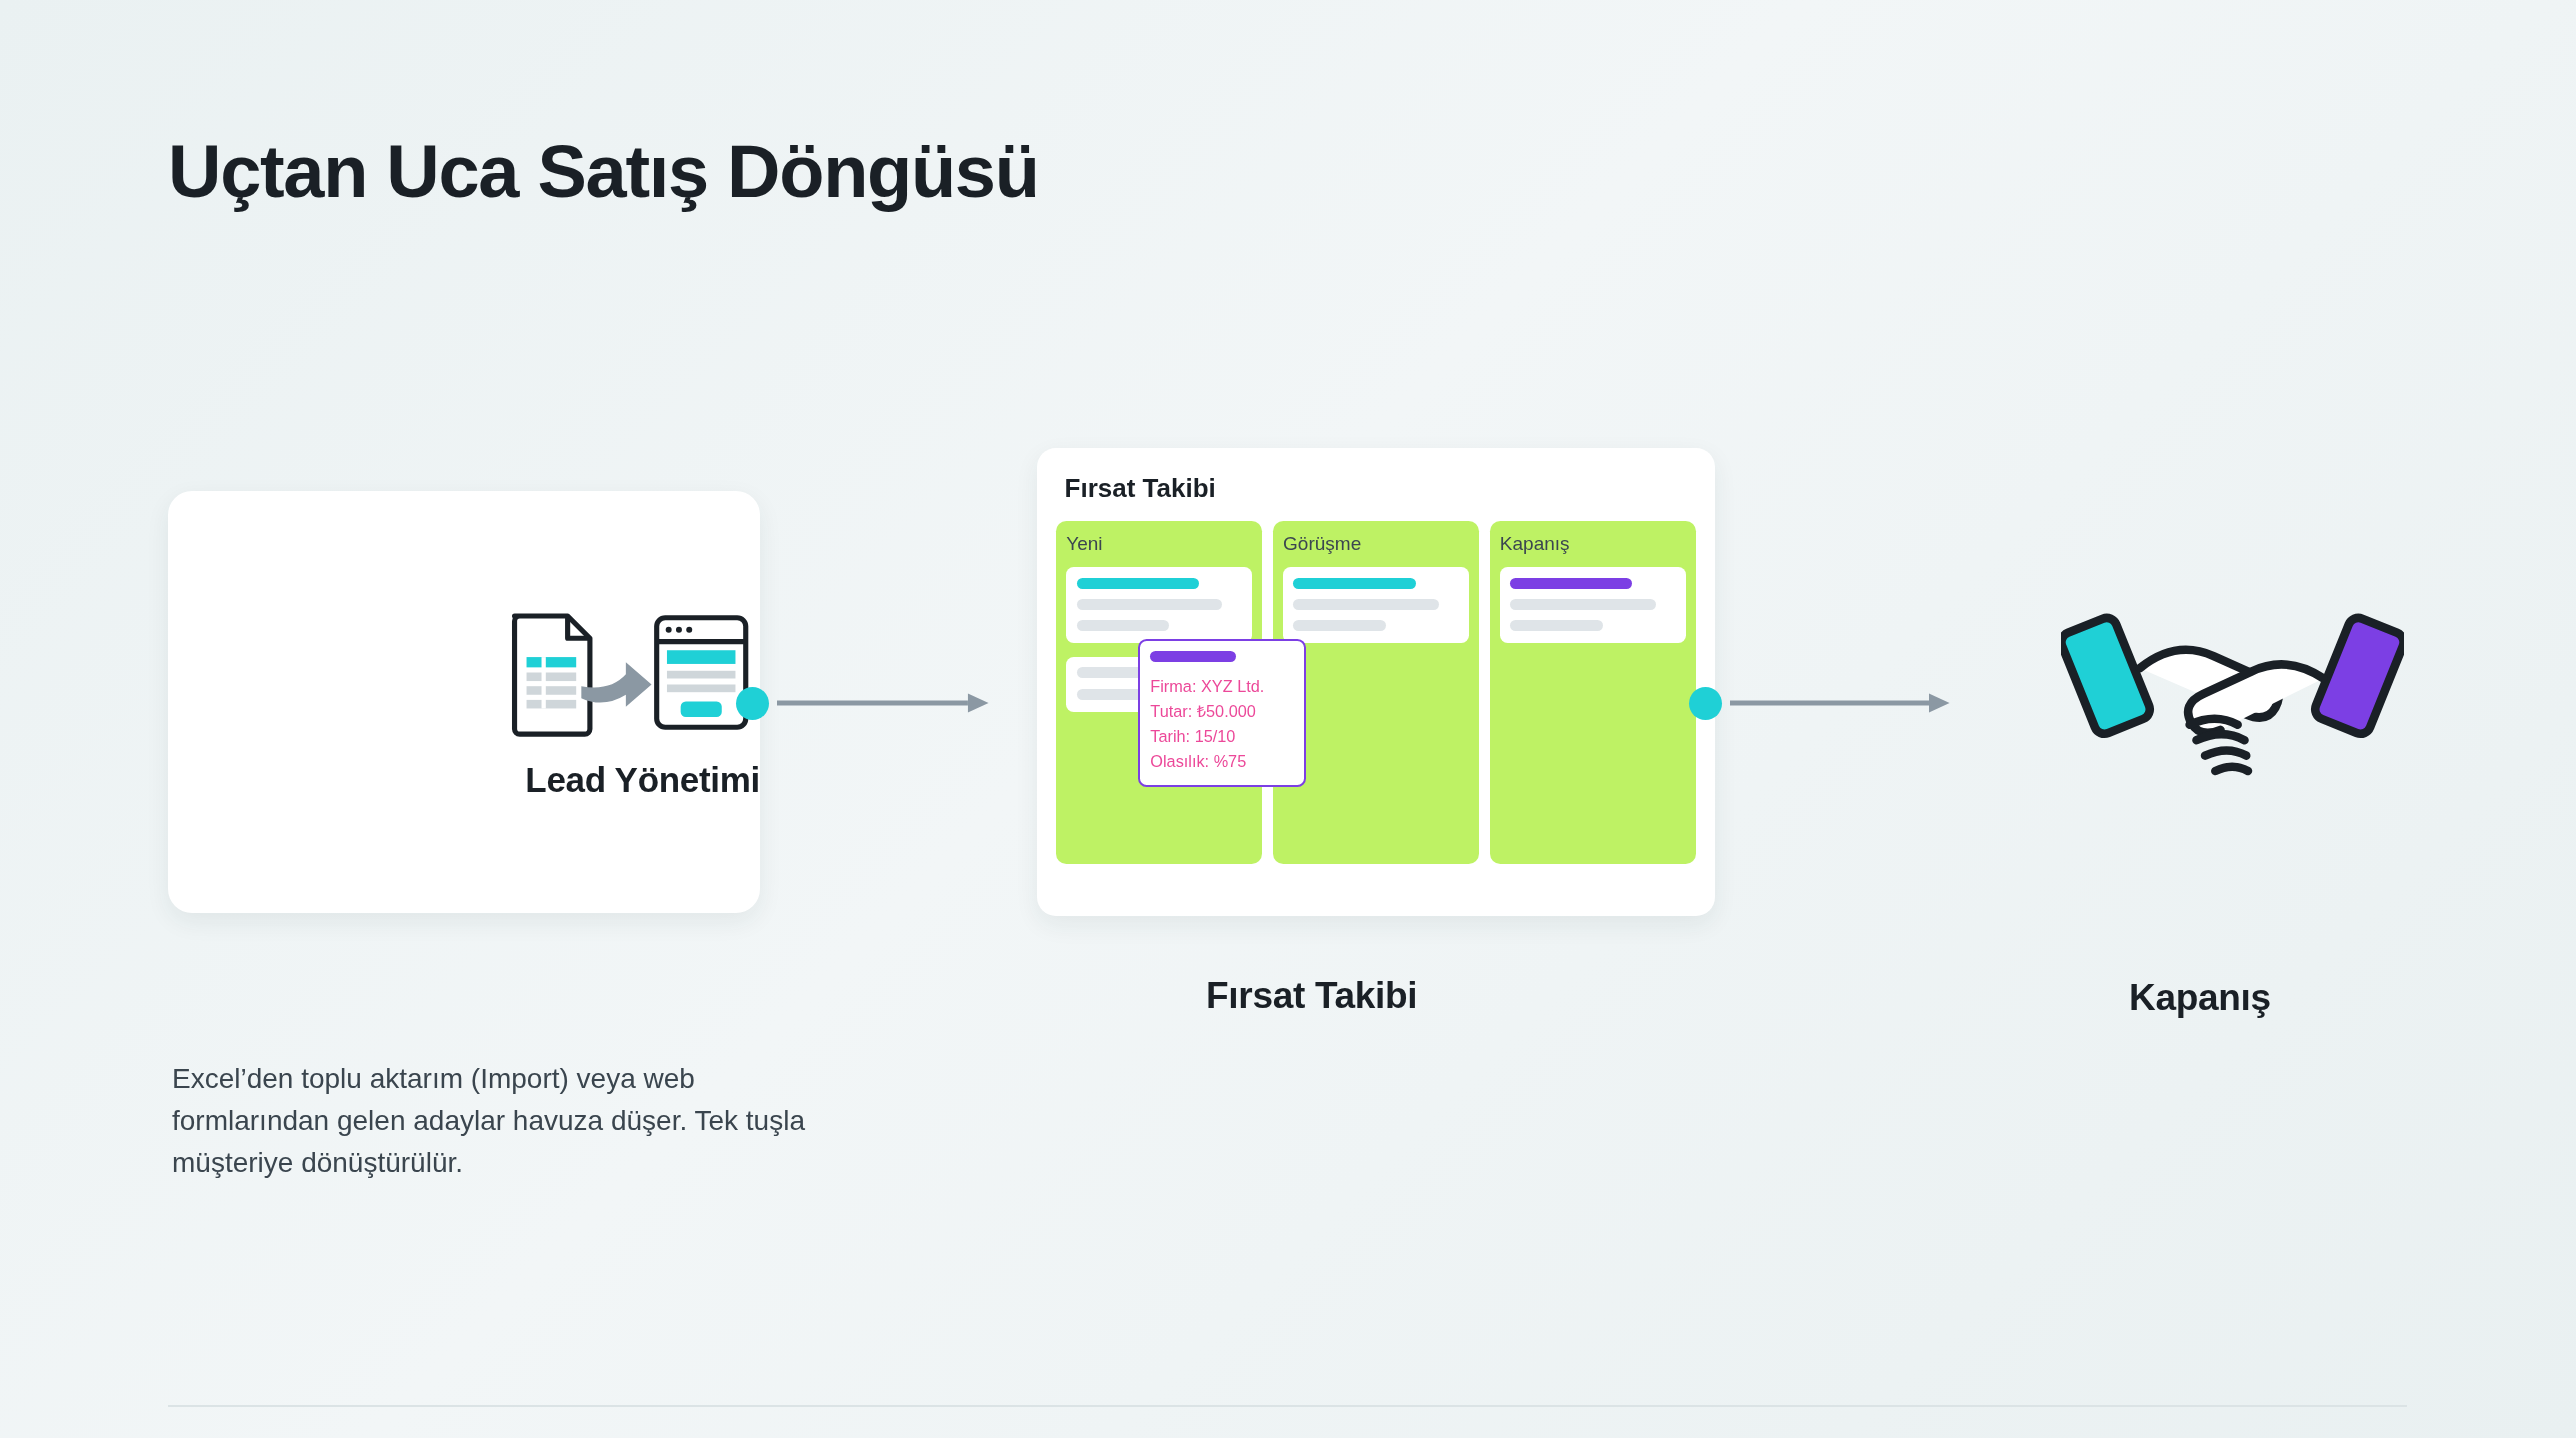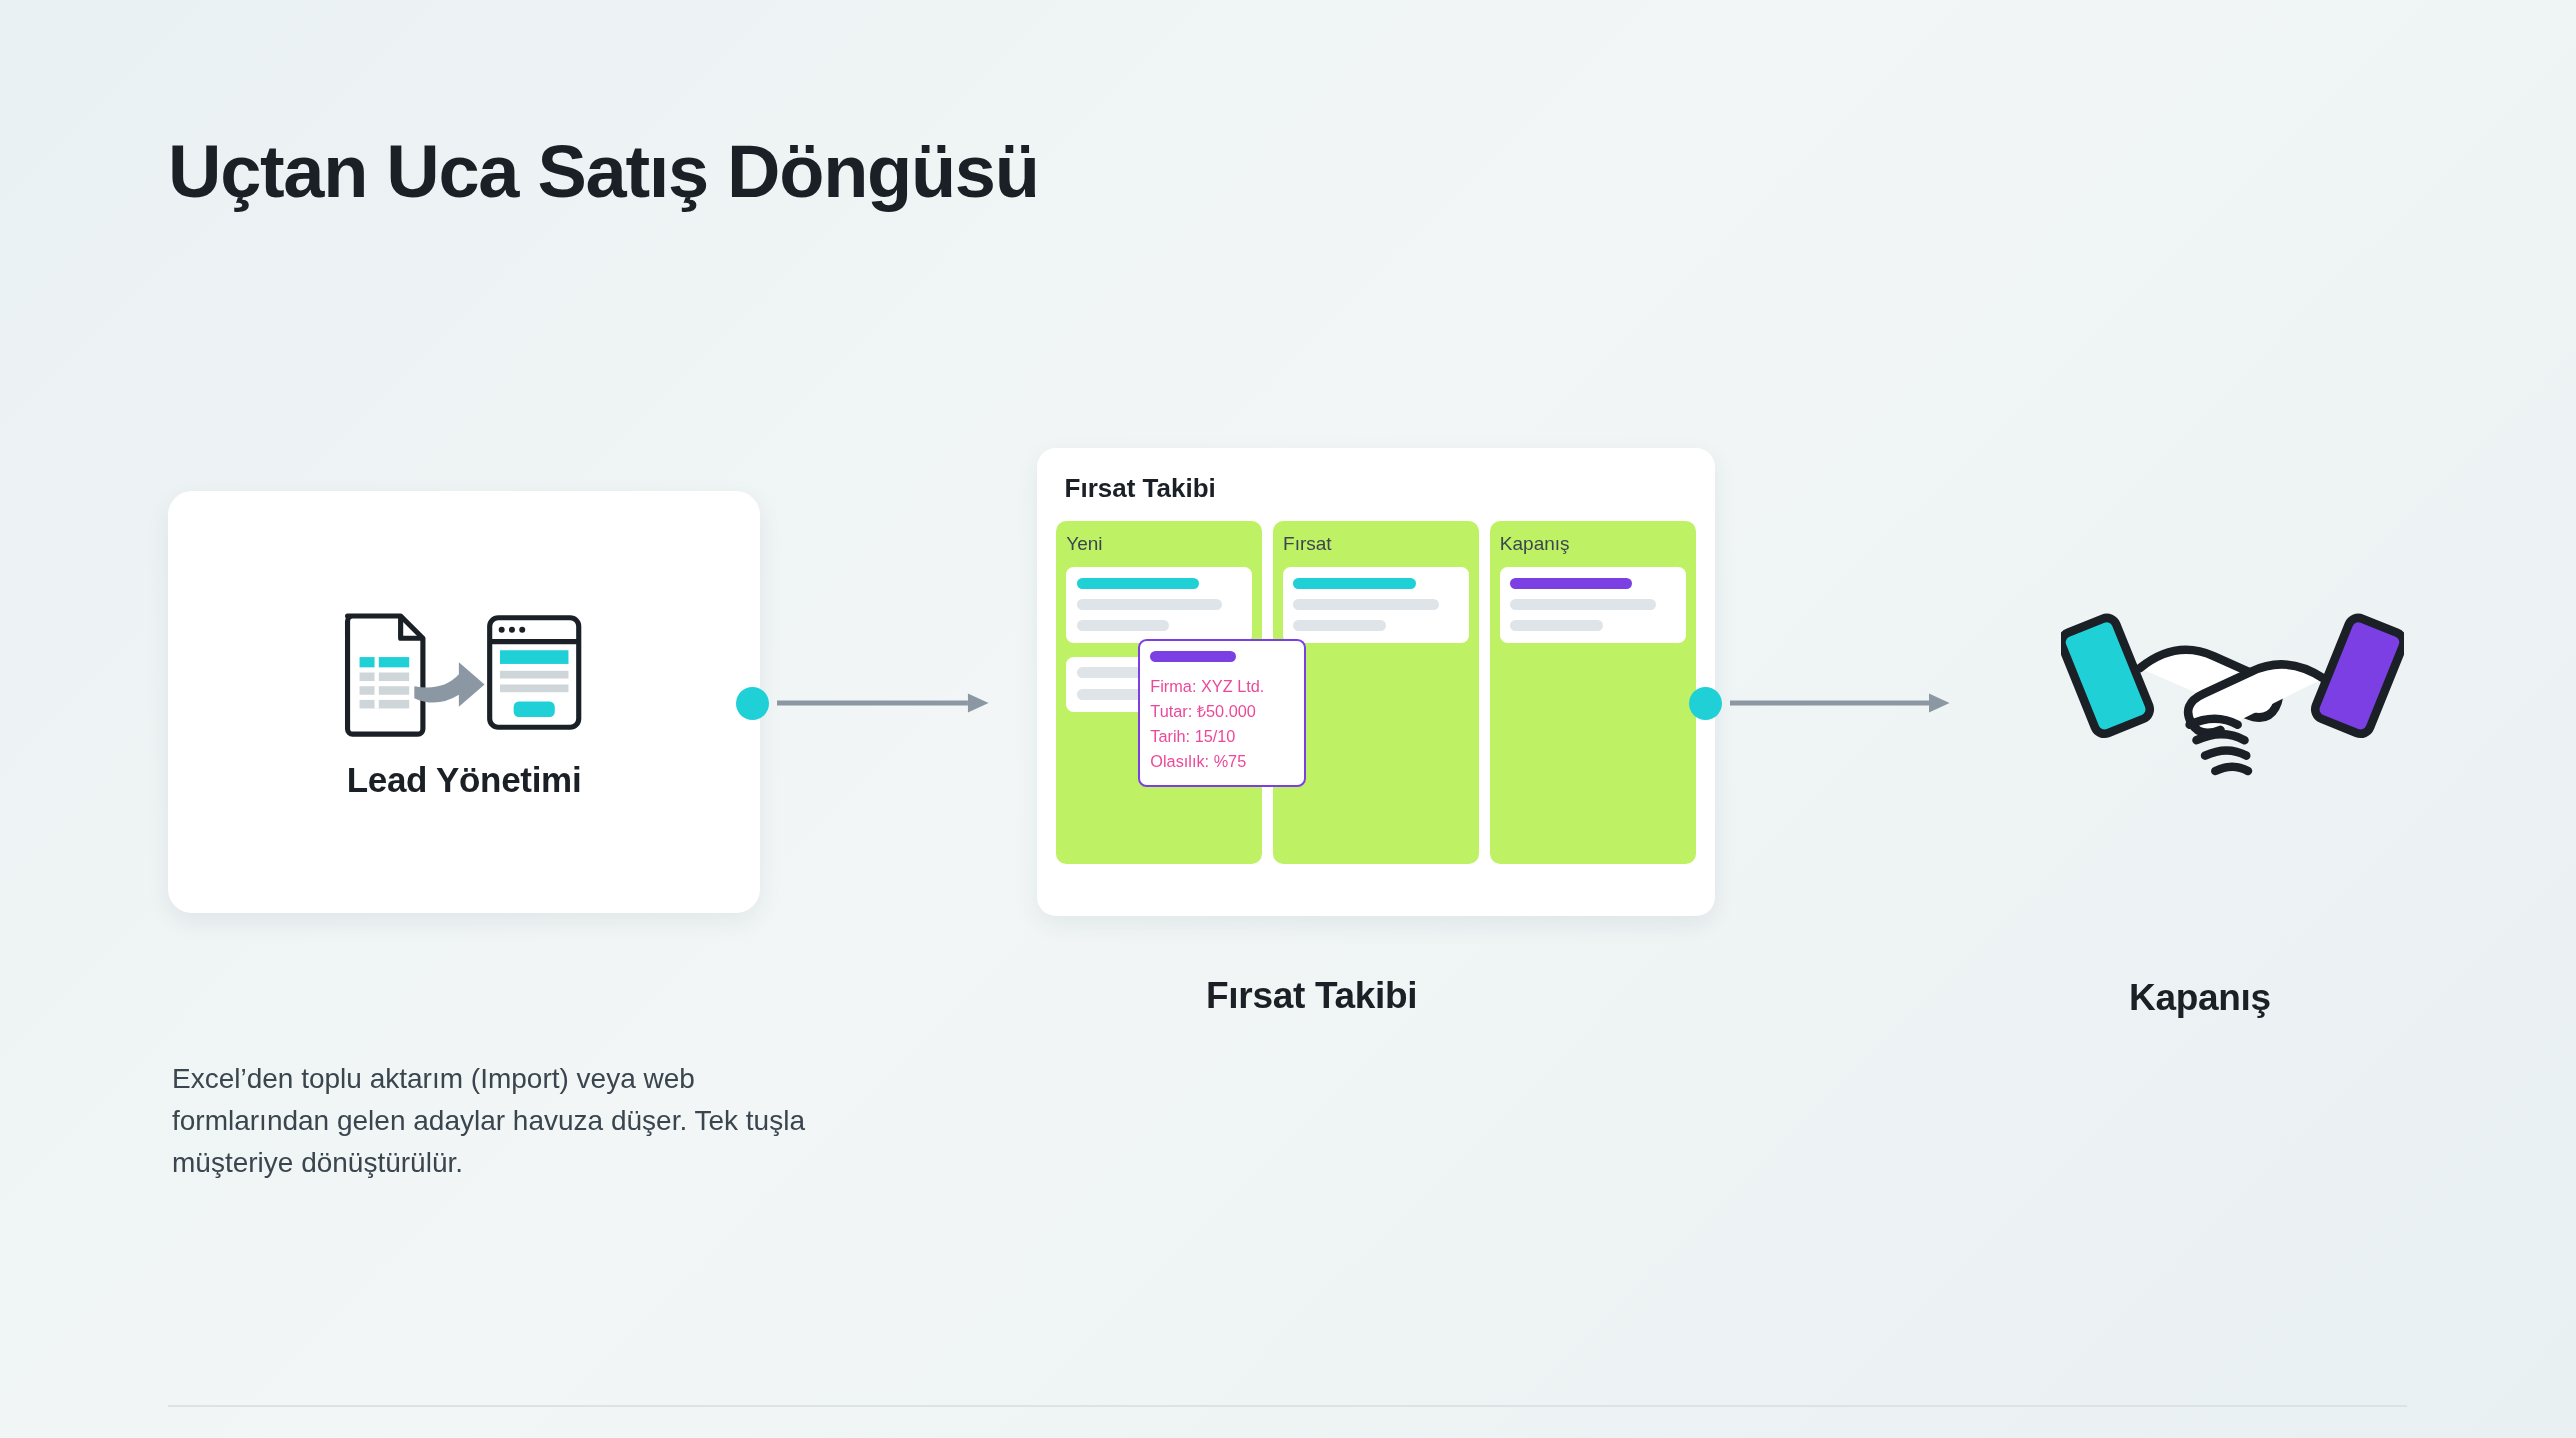--- a/index.html
+++ b/index.html
@@ -45,21 +45,21 @@
     background: #ffffff;
     border-radius: 24px;
     box-shadow: 0 8.6px 24px rgba(25,50,60,0.07);
     box-sizing: border-box;
   }
   .card1-inner {
     position: absolute;
     inset: 0;
     display: flex;
     flex-direction: column;
-    align-items: center;
+    align-items: flex-end;
     justify-content: center;
     gap: 16px;
   }
   .card1-label {
     font-size: 35px;
     font-weight: 700;
     color: #1a2026;
     letter-spacing: -0.3px;
   }
 
@@ -264,21 +264,21 @@
           <div class="bar bar-grey"></div>
           <div class="bar bar-grey short"></div>
         </div>
         <div class="ticket">
           <div class="bar bar-grey"></div>
           <div class="bar bar-grey short"></div>
         </div>
       </div>
 
       <div class="col">
-        <div class="col-title">Fırsat</div>
+        <div class="col-title">Görüşme</div>
         <div class="ticket">
           <div class="bar bar-teal"></div>
           <div class="bar bar-grey"></div>
           <div class="bar bar-grey short"></div>
         </div>
       </div>
 
       <div class="col">
         <div class="col-title">Kapanış</div>
         <div class="ticket">

